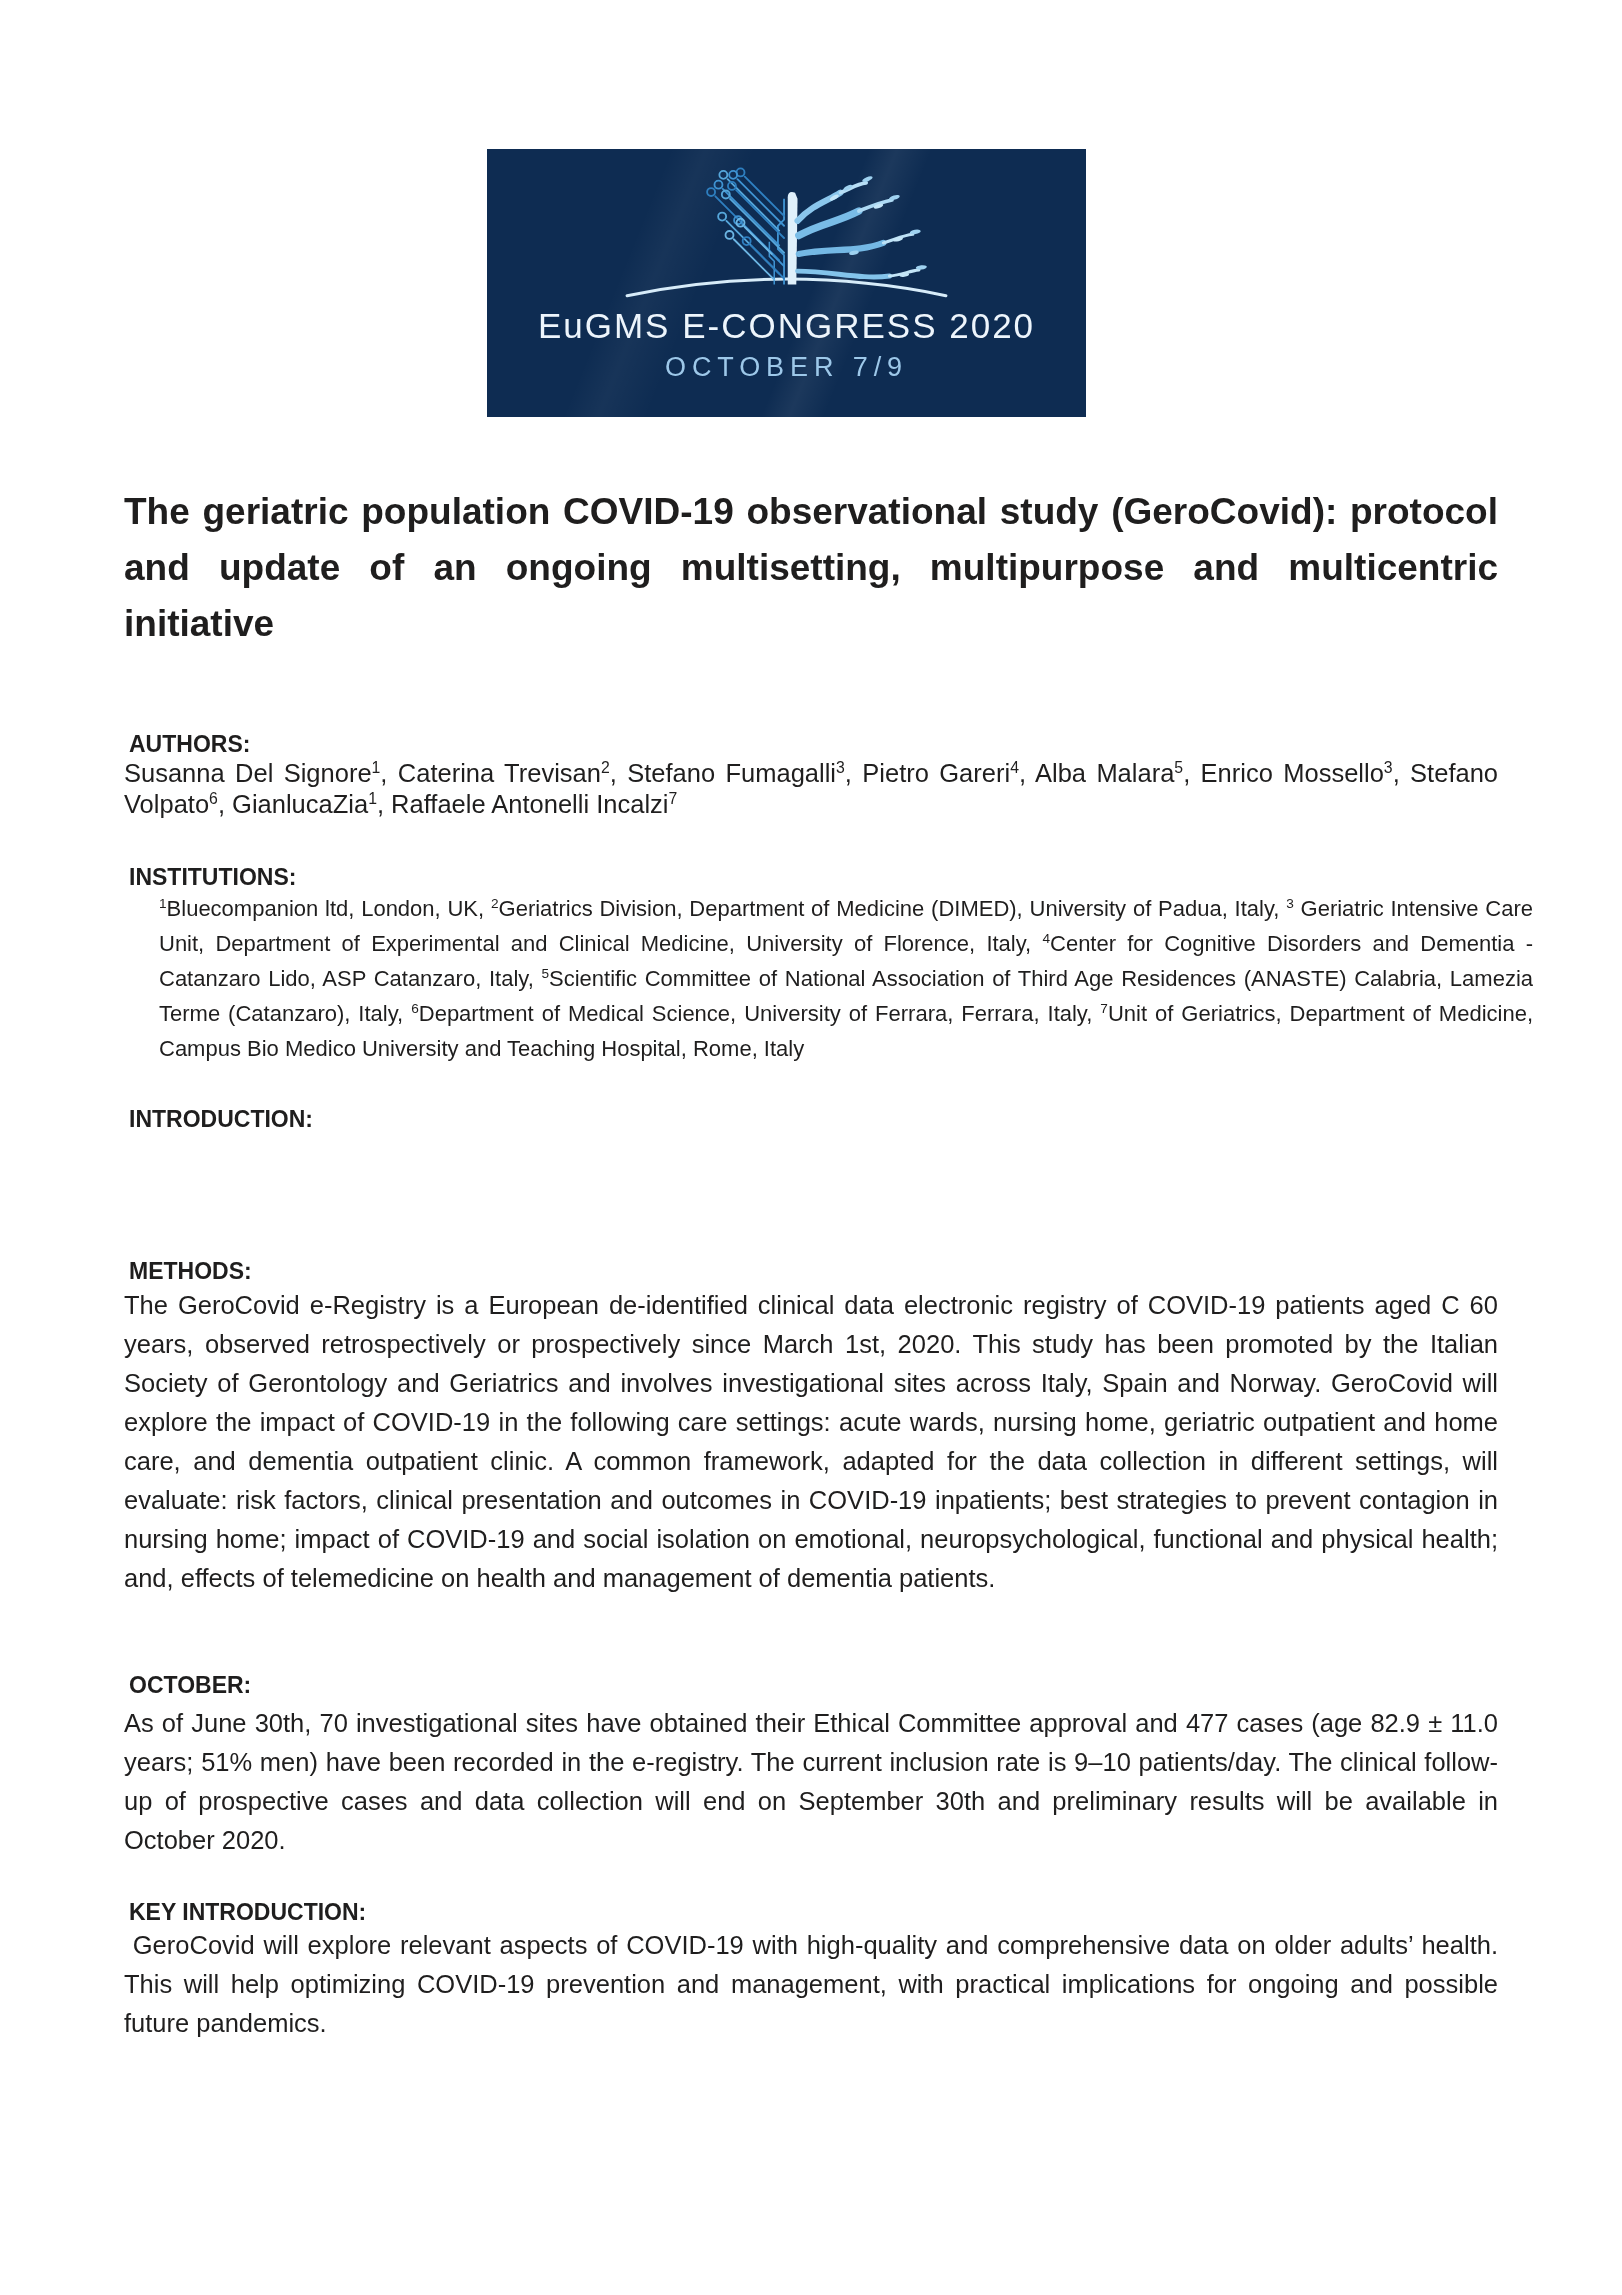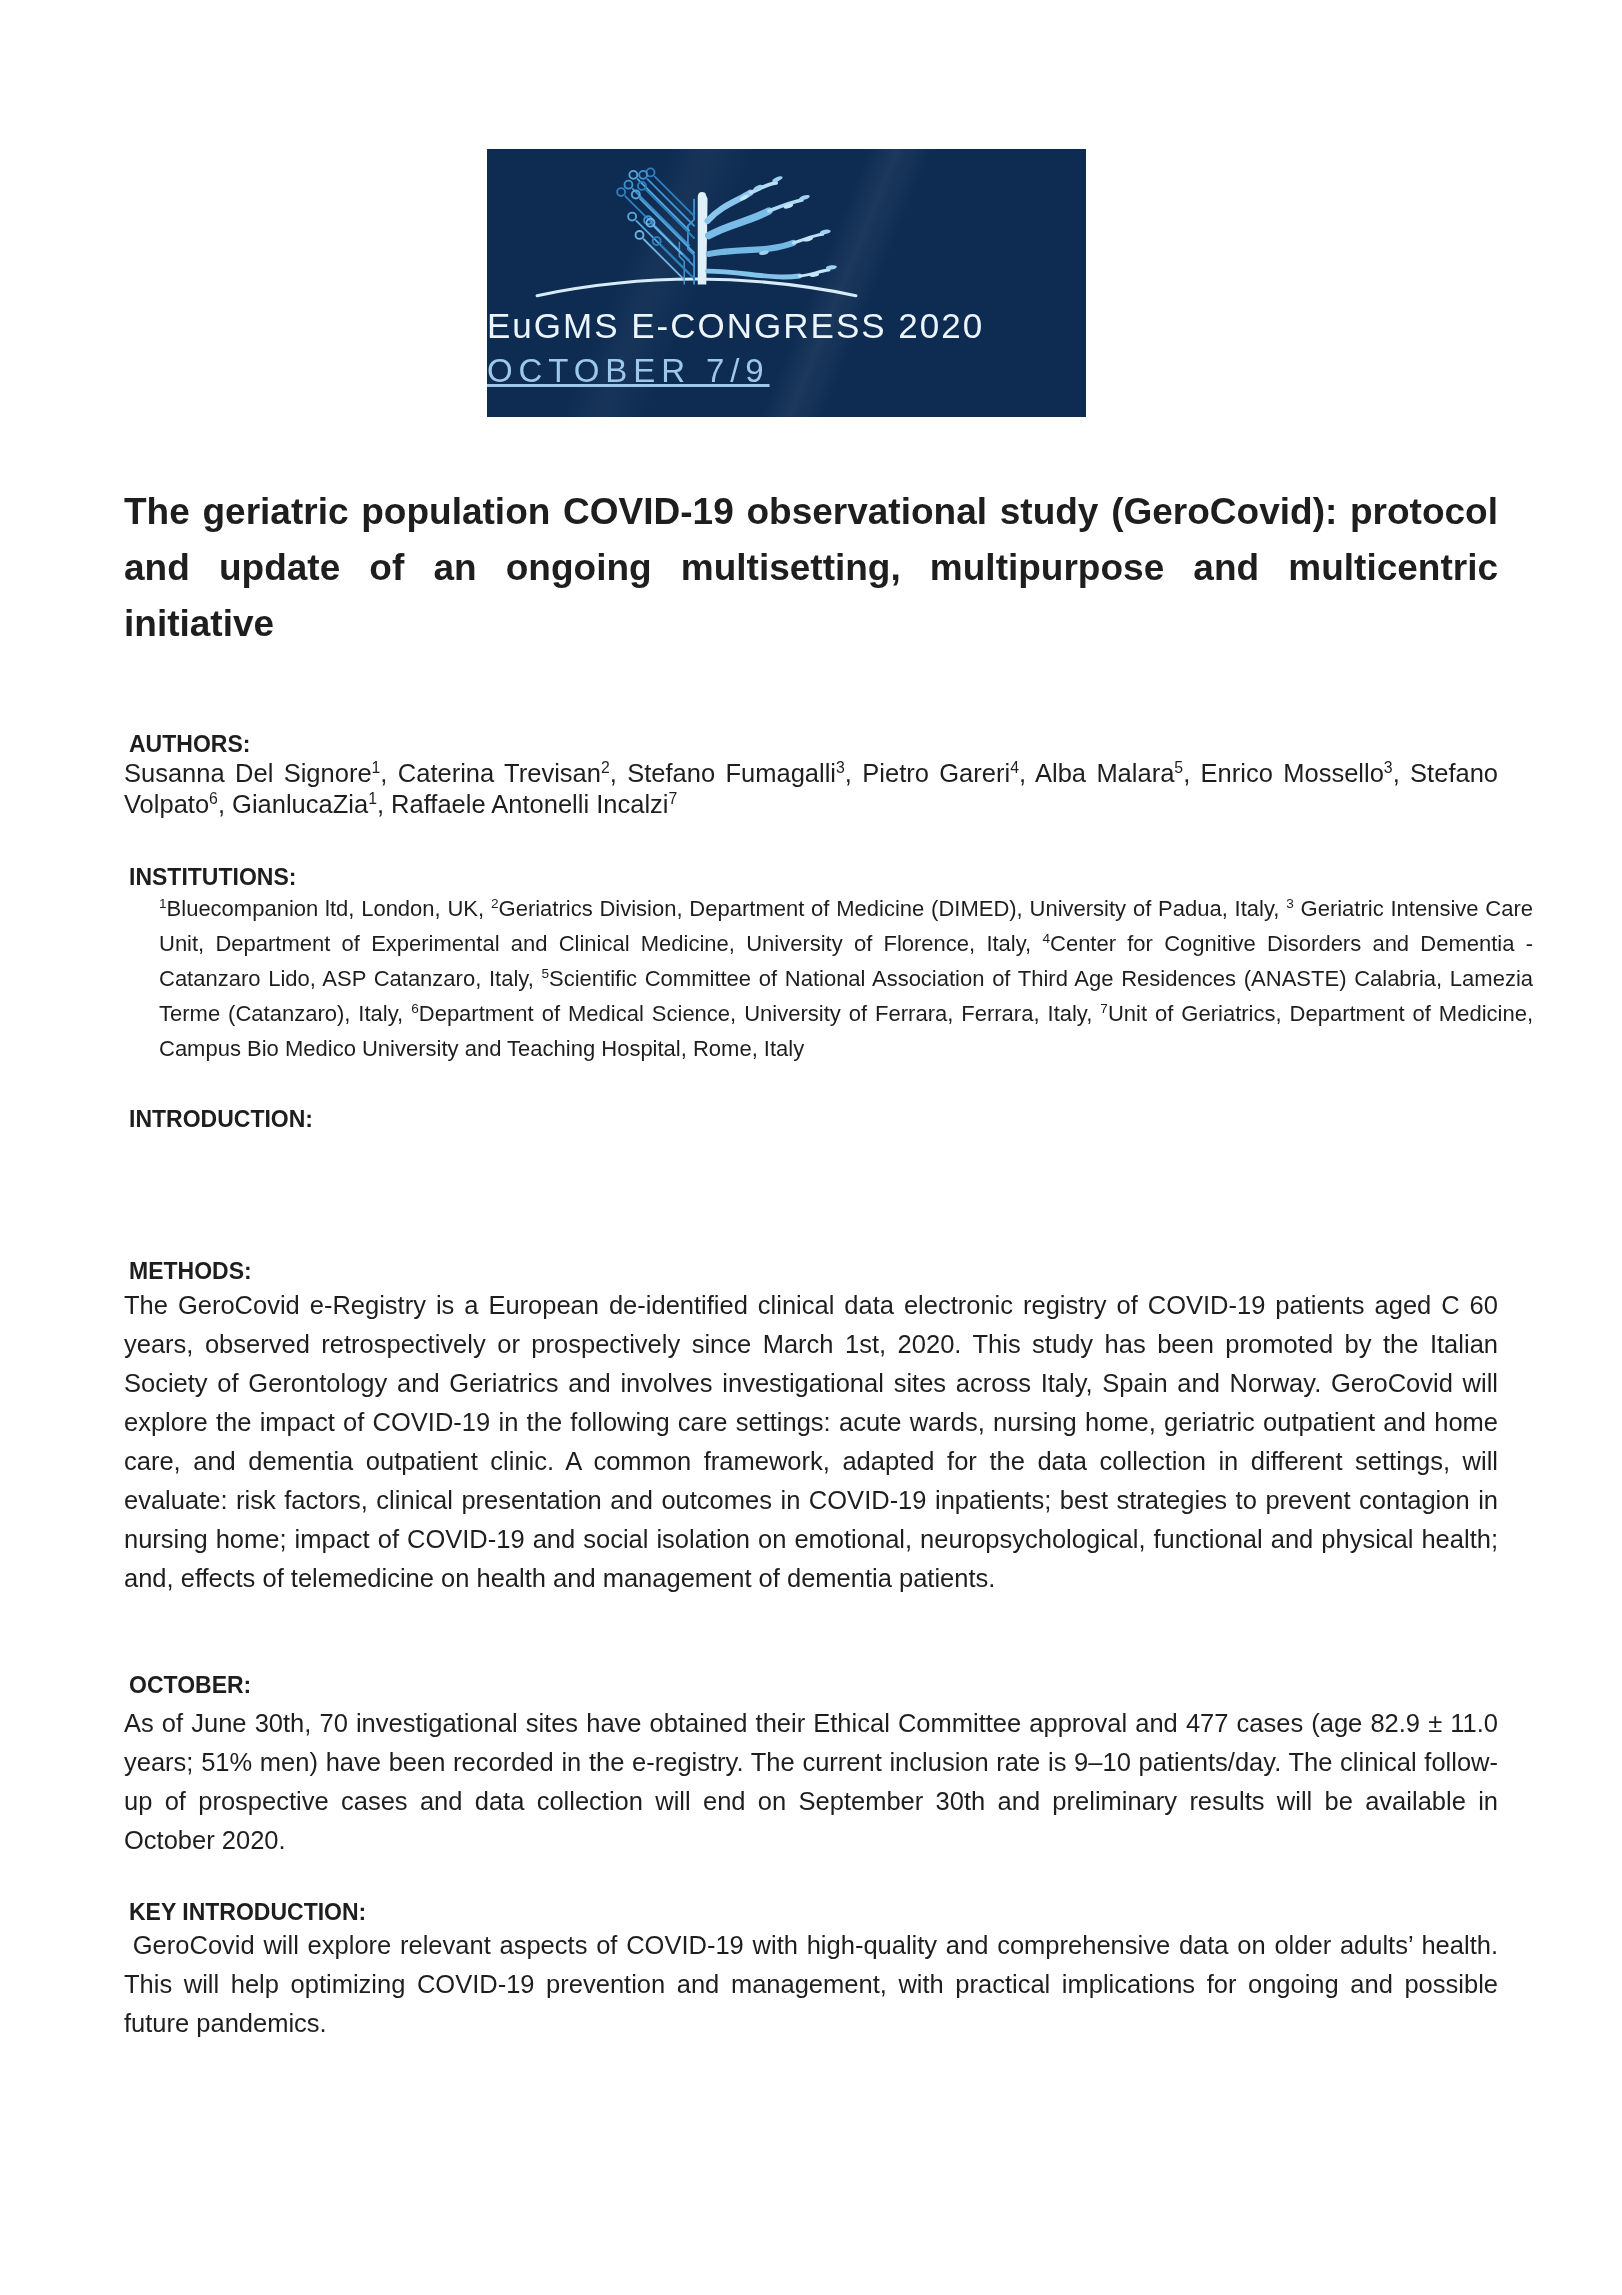--- a/index.html
+++ b/index.html
@@ -8,30 +8,30 @@
     font-family:"Liberation Sans", sans-serif; color:#1f1e1e;
     margin:0 auto; overflow:hidden;
   }
   
   .banner {
     position:absolute; left:487px; top:149px; width:599px; height:268px;
     background:
       linear-gradient(112deg, rgba(255,255,255,0) 54%, rgba(255,255,255,0.06) 58%, rgba(255,255,255,0) 63%),
       linear-gradient(112deg, rgba(255,255,255,0) 26%, rgba(255,255,255,0.04) 31%, rgba(255,255,255,0) 38%),
       #0e2c52;
-    display:flex; flex-direction:column; align-items:flex-start; overflow:hidden;
+    display:flex; flex-direction:column; align-items:center; overflow:hidden;
   }
   .banner svg { display:block; margin-top:13px; }
   .banner-title {
     margin-top:2.6px; font-size:35px; letter-spacing:2px; color:#edf5fc;
     white-space:nowrap; font-weight:normal;
   }
   .banner-subtitle {
-    margin-top:6.5px; font-size:33px; letter-spacing:5.9px; color:#9dc8e9;
-    white-space:nowrap; font-weight:normal;text-decoration:underline;
+    margin-top:6.5px; font-size:27px; letter-spacing:5.9px; color:#9dc8e9;
+    white-space:nowrap; font-weight:normal;
   }
   
   .article-title {
     position:absolute; left:124px; top:484px; width:1374px; margin:0;
     font-size:37px; line-height:56px; font-weight:bold; text-align:justify;
   }
   .h {
     position:absolute; left:124px; margin:5px;
     font-size:23px; line-height:27.5px; font-weight:bold;
   }

